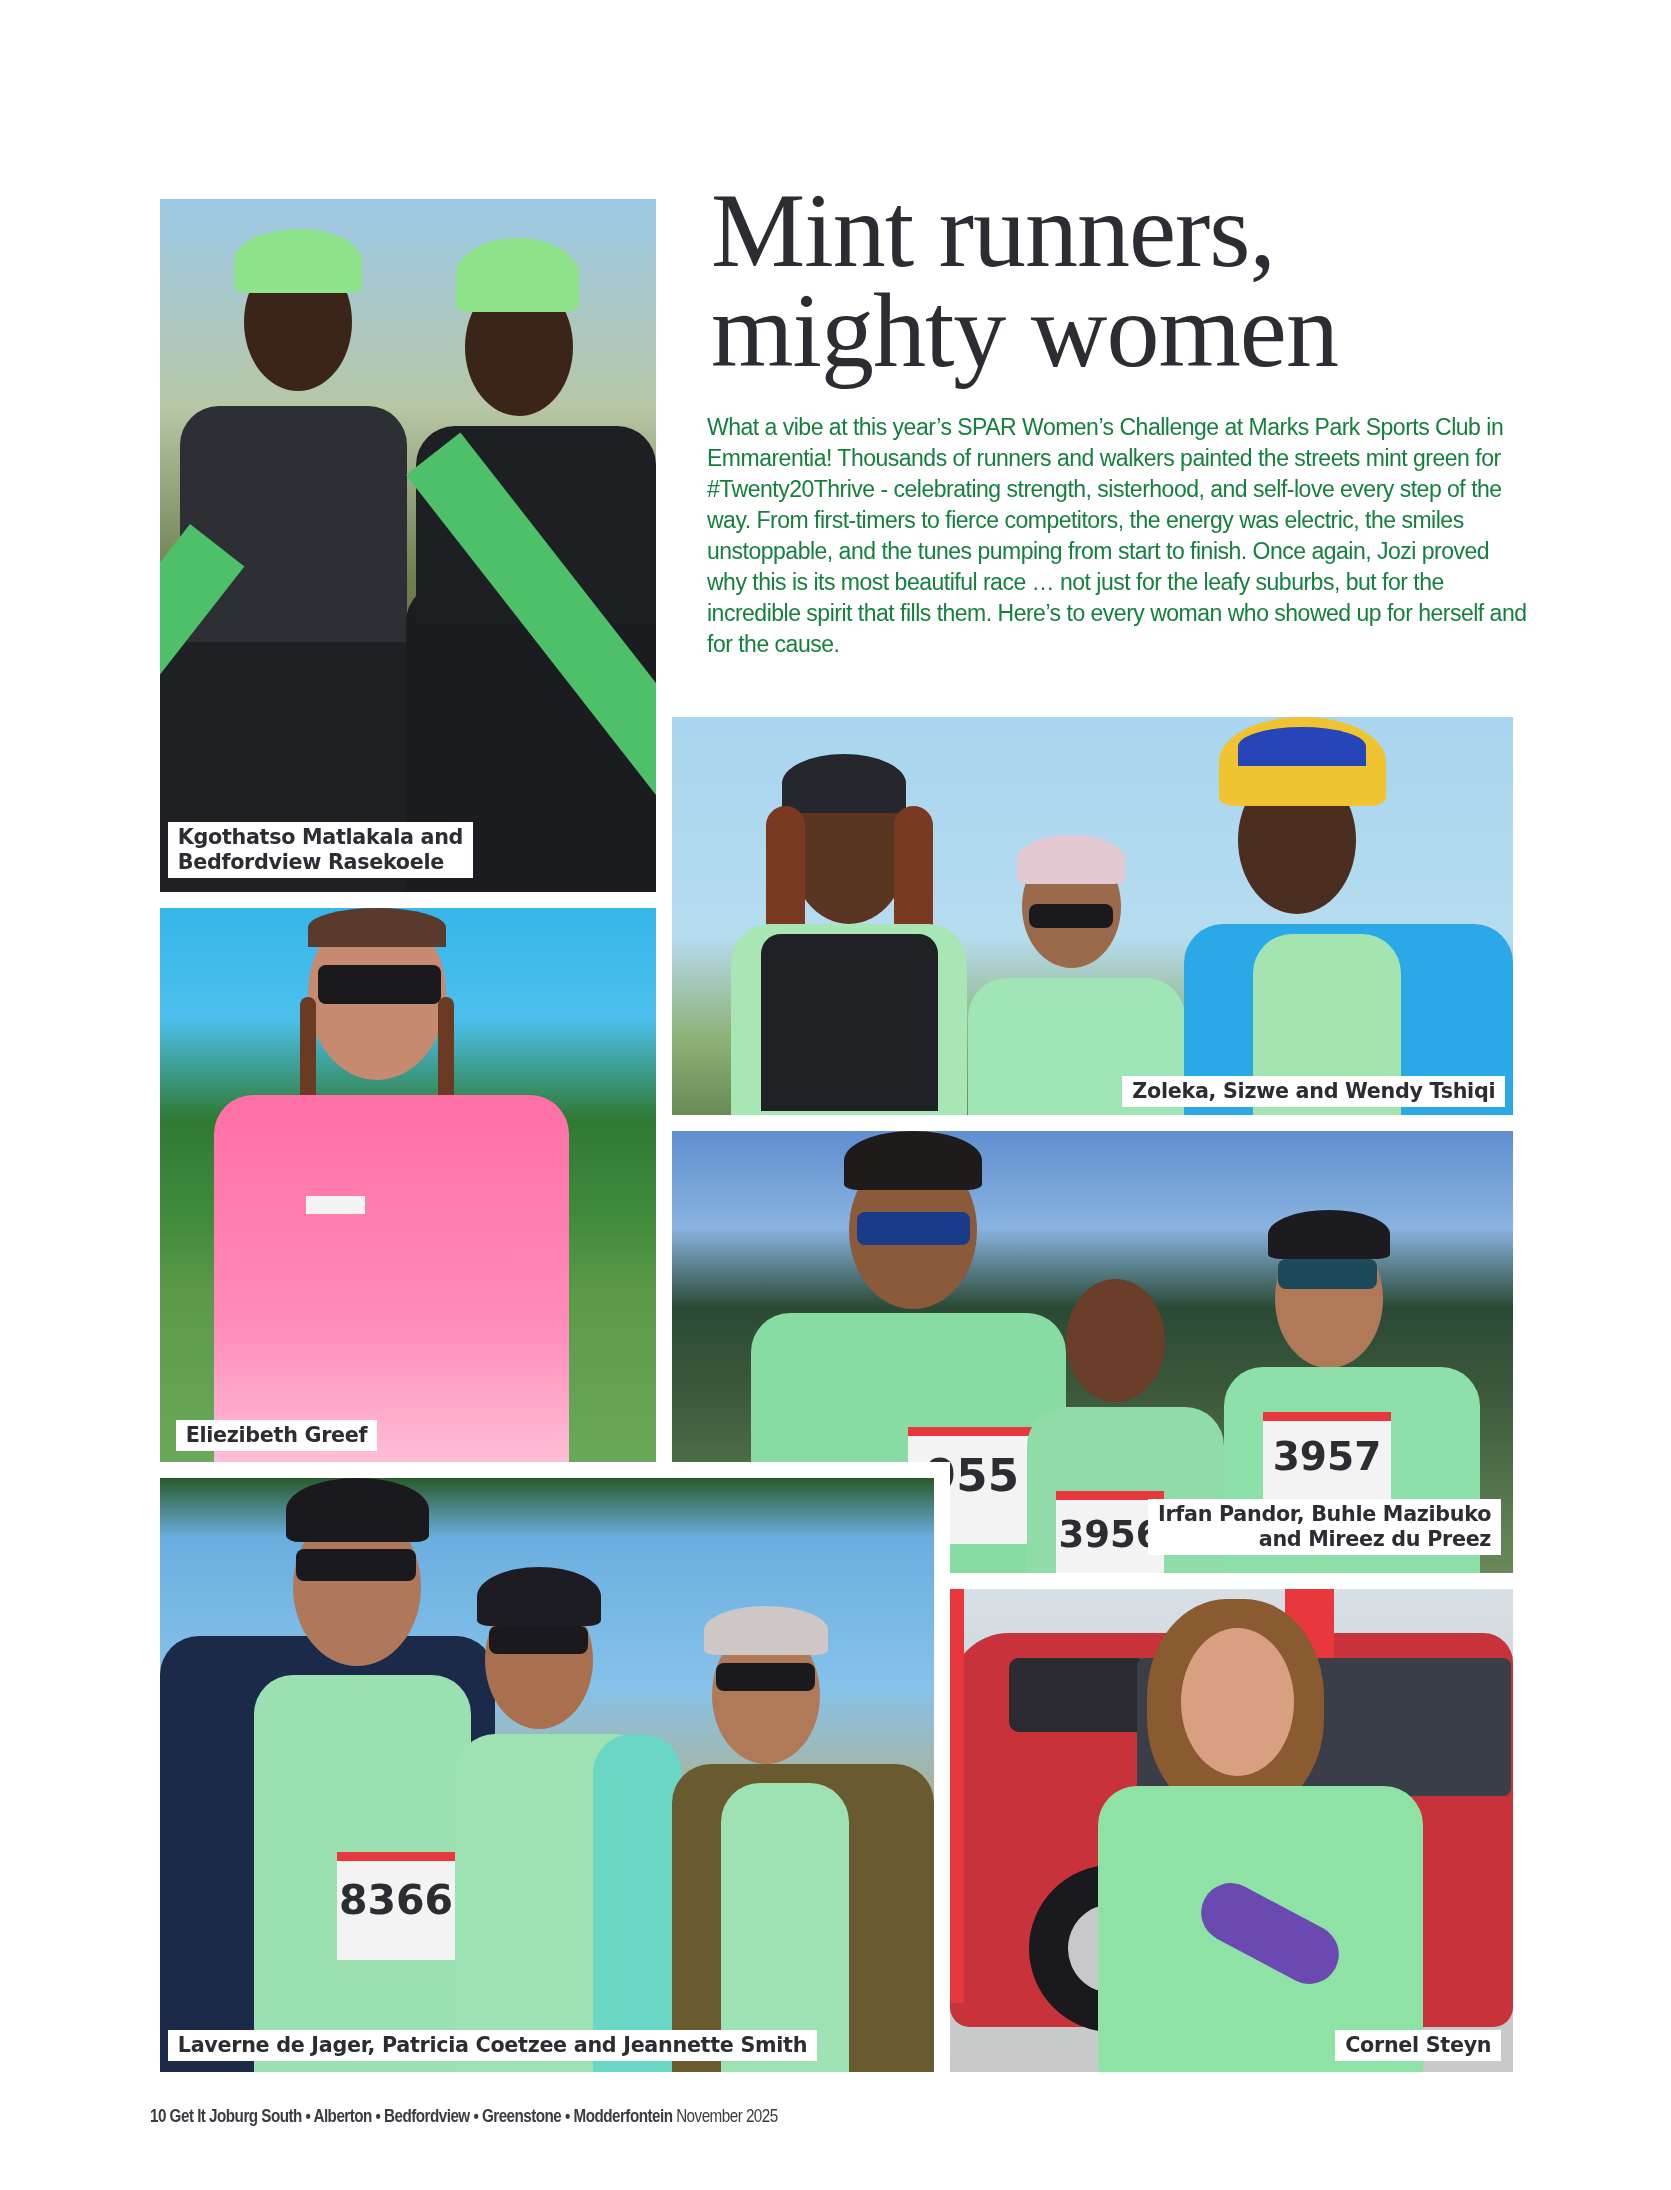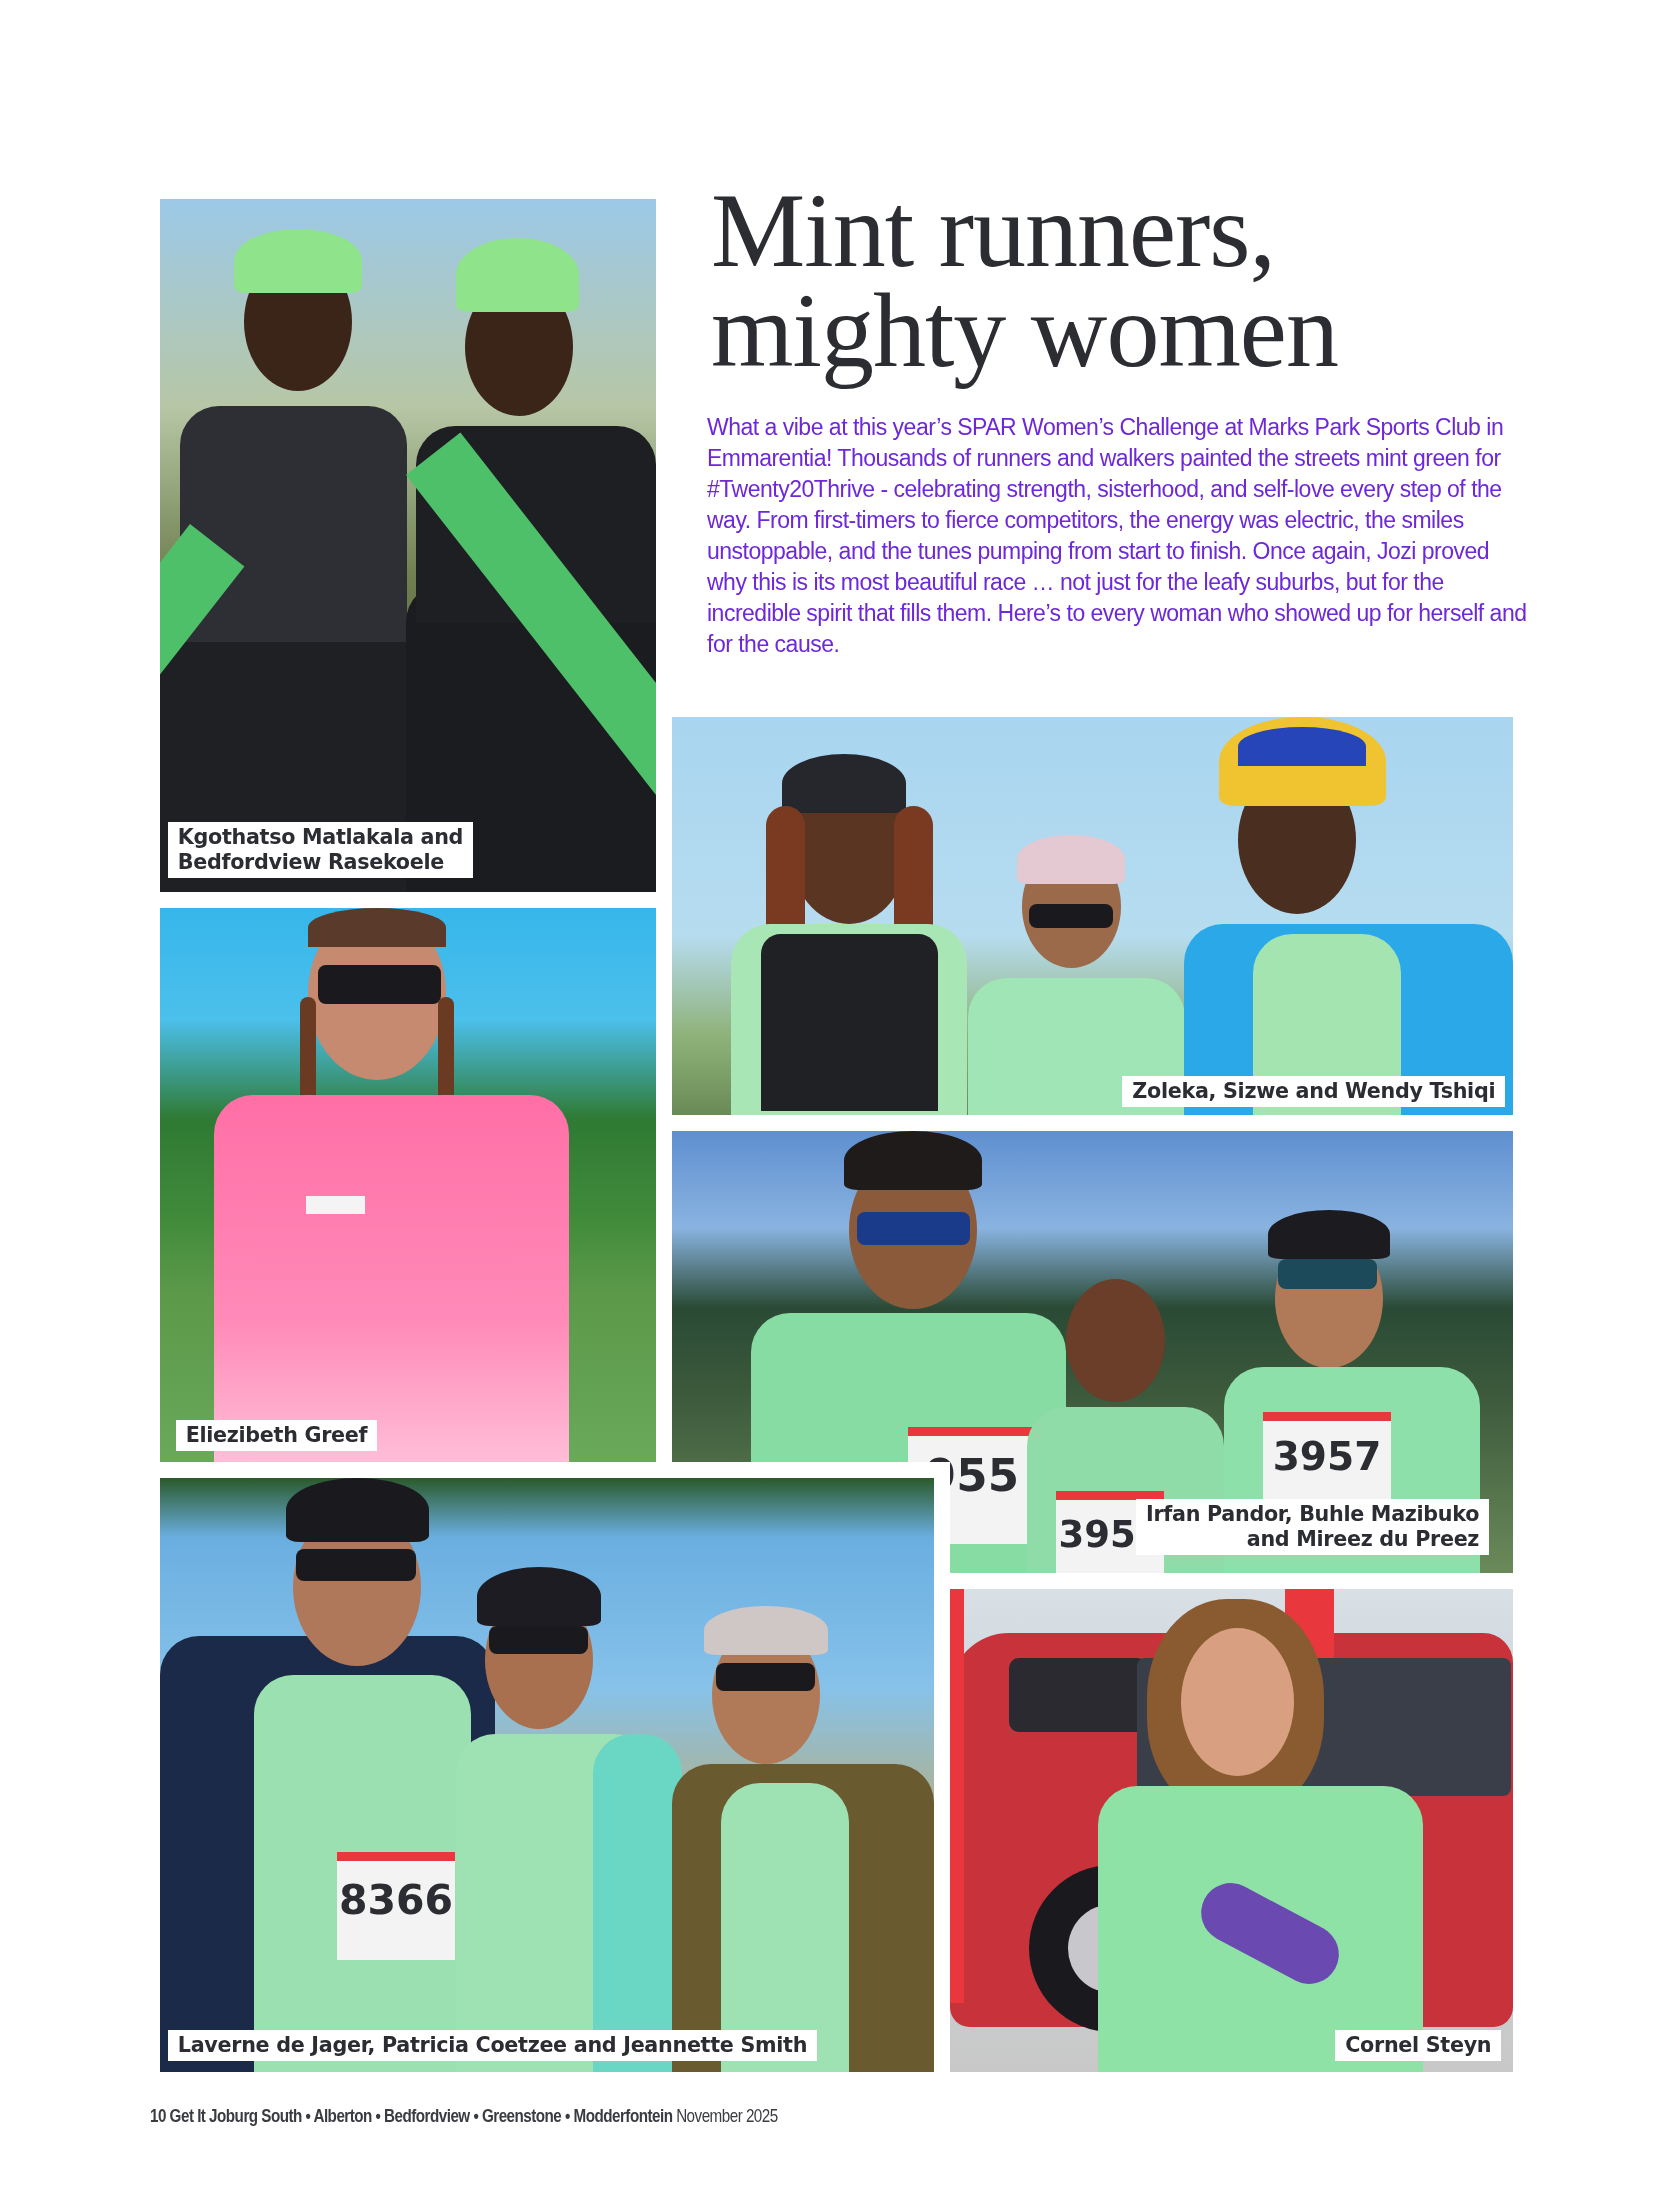--- a/index.html
+++ b/index.html
@@ -21,21 +21,21 @@
     .caption.right { text-align: right; }
     .headline {
       position: absolute; left: 711px; top: 181px; margin: 0;
       font-family: "Liberation Serif", serif; font-weight: normal;
       font-size: 106px; line-height: 100px; color: #2b2d33;
       letter-spacing: -1px;
     }
     .intro {
       position: absolute; left: 707px; top: 412px; width: 827px; margin: 0;
       font-family: "Liberation Sans", sans-serif; font-size: 23px;
-      line-height: 31px; color: #6d28d9; letter-spacing: -0.5px;
+      line-height: 31px; color: #15803d; letter-spacing: -0.5px;
     }
     .footer {
       position: absolute; left: 150px; top: 2106px;
       font-family: "Liberation Sans", sans-serif; font-size: 17.7px;
       color: #3a3c42; letter-spacing: -0.6px; transform: scaleX(0.86);
       transform-origin: left top; white-space: nowrap;
     }
     .footer b { font-weight: bold; }
     .head { position: absolute; border-radius: 50%; }
     .shirt { position: absolute; border-radius: 39px 39px 0 0; }
@@ -122,21 +122,21 @@
 
   <div class="head" style="left:394px; top:148px; width:99px; height:123px; background:#6a3e28;"></div>
   <div class="shirt" style="left:355px; top:276px; width:197px; height:167px; background:#8fdca8;"></div>
   <div class="bib" style="left:384px; top:360px; width:108px; height:83px; font-size:37px; line-height:69px;">3956</div>
 
   <div class="head" style="left:603px; top:99px; width:108px; height:138px; background:#b07a58;"></div>
   <div class="cap" style="left:596px; top:79px; width:122px; height:49px; background:#1c1c20;"></div>
   <div class="shades" style="left:606px; top:128px; width:99px; height:29.6px; background:#1d4a5a;"></div>
   <div class="shirt" style="left:552px; top:236px; width:256px; height:207px; background:#8ee0ab;"></div>
   <div class="bib" style="left:591px; top:281px; width:128px; height:89px; font-size:39px; line-height:71px;">3957</div>
-  <div class="caption right" style="right:24px; top:368px;text-align:right;">
+  <div class="caption right" style="right:12px; top:368px;text-align:right;">
     <span>Irfan Pandor, Buhle Mazibuko</span><br>
     <span>and Mireez du Preez</span>
   </div>
 </div>
 
 <div class="photo" style="left:160px; top:1478px; width:774px; height:594px;">
   <div class="scene" style="background:linear-gradient(180deg,#2a5a2a 0%,#6aaee0 10%,#86c2ea 35%,#a8b4a0 52%,#6a7a55 70%,#3a4a34 100%);"></div>
 
   <div class="shirt" style="left:0; top:158px; width:335px; height:443px; background:#1c2a4a;"></div>
   <div class="head" style="left:133px; top:29.6px; width:128px; height:158px; background:#b0785a;"></div>

